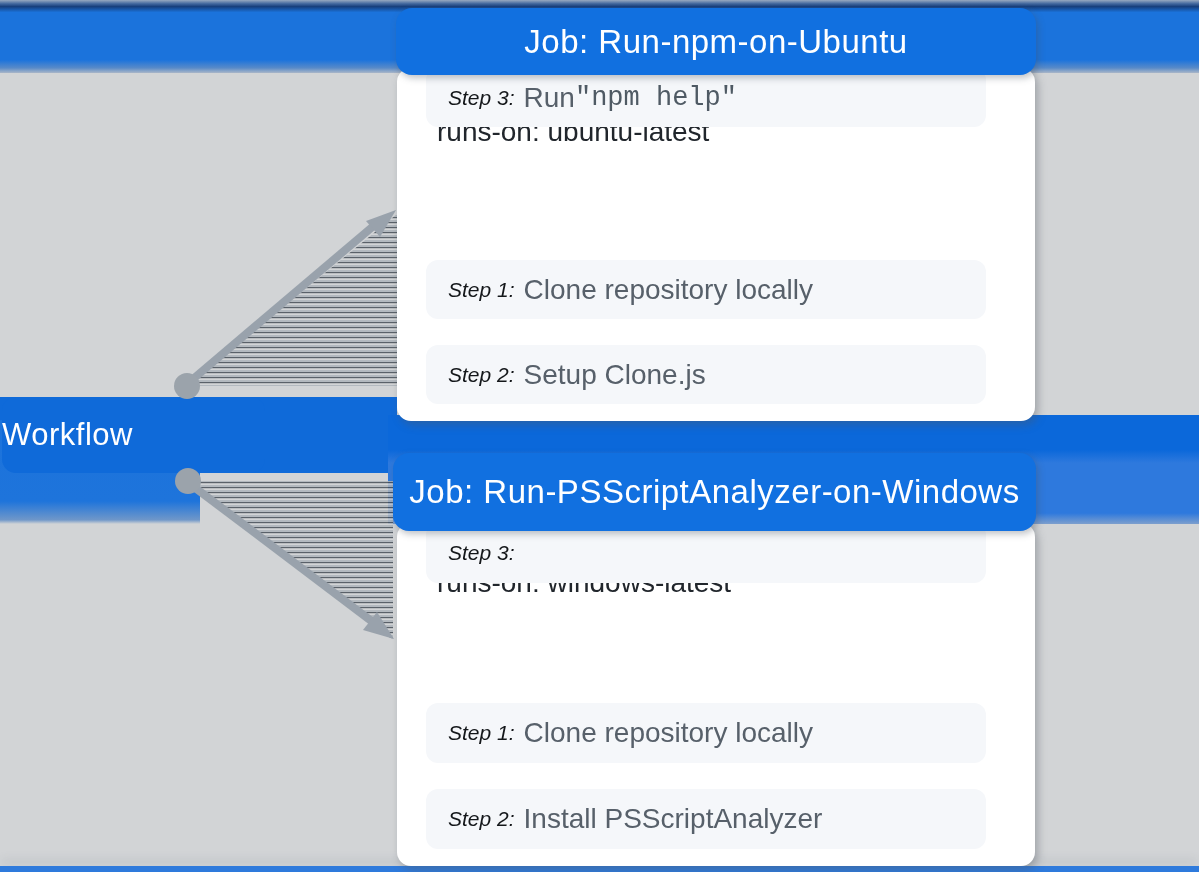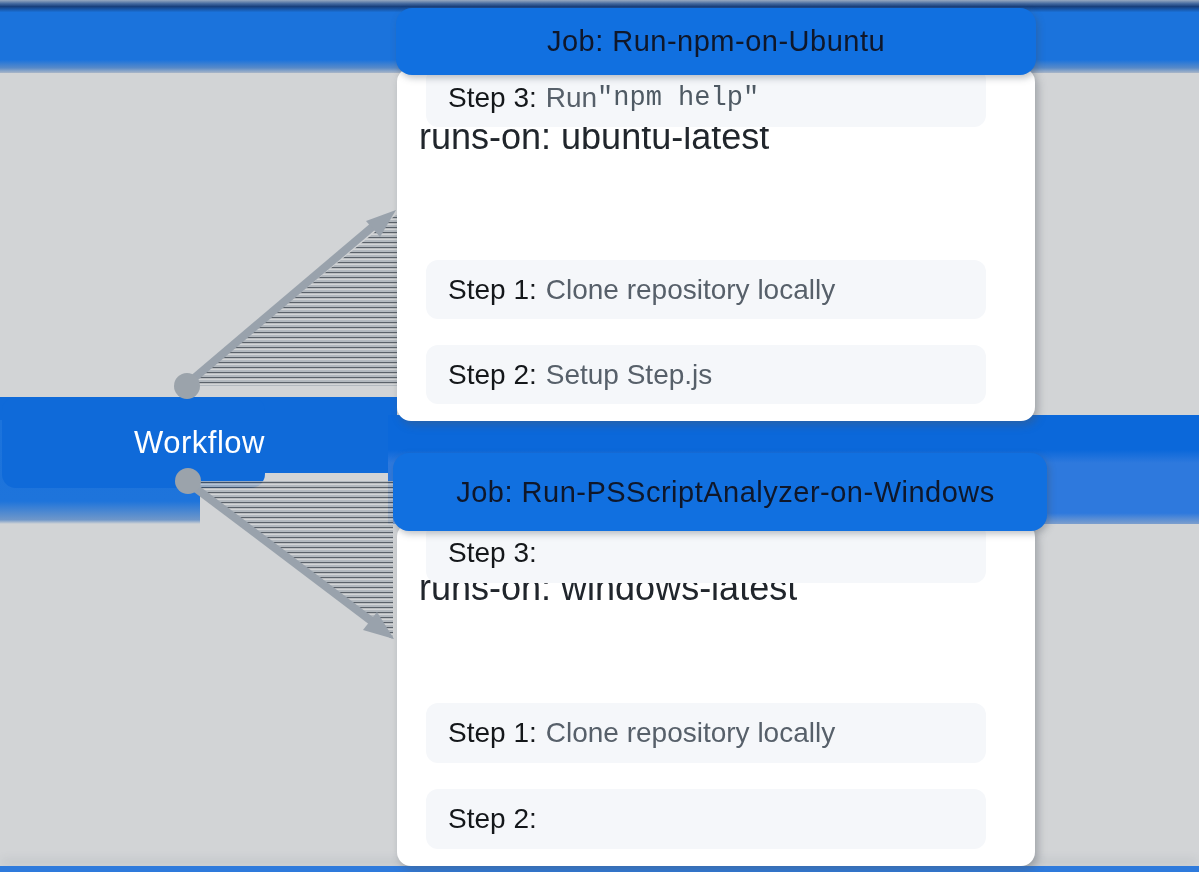--- a/index.html
+++ b/index.html
@@ -12,55 +12,55 @@
     background:linear-gradient(180deg,#98a9c0 0%,#44699f 5%,#173f7c 9%,#1b73dc 17%,#1b73dc 82%,#588ac8 93%,#a9b6c8 100%);}
   #band-workflow-row{left:0;top:397px;width:397px;height:76px;background:#0f6ad9;}
   #band-mid-left{left:0;top:420px;width:200px;height:104px;
     background:linear-gradient(180deg,#1b73dc 0%,#1e74db 78%,#6f97c9 96%,rgba(210,212,214,0) 100%);}
   #band-mid-right{left:388px;top:415px;width:811px;height:109px;
     background:linear-gradient(180deg,#0b68da 0%,#0b68da 32%,#2e79dd 44%,#2e79dd 90%,#7d9fcd 100%);}
   #band-bottom{left:0;top:866px;width:1199px;height:6px;background:#2e7adc;
     box-shadow:0 -7px 9px -2px rgba(118,128,142,.45);}
 
   
-  #workflow-node{position:absolute;z-index:2;left:2px;top:397px;width:263px;height:91px;
-    background:#0f6ad9;border-radius:14px;display:flex;align-items:center;justify-content:flex-end;}
+  #workflow-node{position:absolute;z-index:2;left:2px;top:397px;width:263px;height:76px;
+    background:#0f6ad9;border-radius:14px;display:flex;align-items:center;justify-content:flex-start;}
   #workflow-node span{color:#fff;font-size:31px;letter-spacing:.5px;}
 
   
   #connectors{position:absolute;z-index:3;left:0;top:0;}
 
   
   .job-card{position:absolute;z-index:4;}
   #job-card-1{left:396px;top:8px;width:640px;height:405px;}
   #job-card-2{left:393px;top:453px;width:643px;height:413px;}
   .job-header{position:absolute;left:0;top:0;width:100%;border-radius:16px;
     background:#1170e0;display:flex;align-items:center;justify-content:center;
     box-shadow:2px 3px 7px rgba(70,78,90,.35);}
   #job-card-1 .job-header{height:67px;}
-  #job-card-2 .job-header{height:78px;padding-left:11px;}
-  .job-header span{color:#0f172a;font-size:29px;letter-spacing:.5px;white-space:nowrap;}
+  #job-card-2 .job-header{height:78px;}
+  .job-header span{color:#ffffff;font-size:33px;letter-spacing:.5px;white-space:nowrap;}
   .job-body{position:absolute;background:#fff;border-radius:14px;
     box-shadow:3px 4px 8px rgba(80,87,98,.4);}
   #job-card-1 .job-body{left:1px;top:60px;width:638px;height:353px;}
   #job-card-2 .job-body{left:4px;top:70px;width:638px;height:343px;}
-  .runs-on{position:absolute;left:22px;font-size:36px;color:#21262c;white-space:nowrap;}
+  .runs-on{position:absolute;left:40px;font-size:28px;color:#21262c;white-space:nowrap;}
   #job-card-1 .runs-on{top:48px;}
   #job-card-2 .runs-on{top:44px;}
   .step-row{position:absolute;left:29px;width:560px;background:#f5f7fa;border-radius:12px;
     display:flex;align-items:center;padding-left:22px;box-sizing:border-box;white-space:nowrap;}
   #job-card-1 .step-row{height:59px;}
   #job-card-2 .step-row{height:60px;}
   #job-card-1 .step-row:nth-of-type(1){top:107px;}
   #job-card-1 .step-row:nth-of-type(2){top:192px;}
   #job-card-1 .step-row:nth-of-type(3){top:277px;}
   #job-card-2 .step-row:nth-of-type(1){top:94px;}
   #job-card-2 .step-row:nth-of-type(2){top:180px;}
   #job-card-2 .step-row:nth-of-type(3){top:266px;}
-  .step-label{font-size:28px;color:#14171a;margin-right:9px;}
+  .step-label{font-size:21px;color:#14171a;margin-right:9px;font-style:italic;}
   .step-text{font-size:28px;color:#57606a;text-align:right;}
   .step-mono{font-family:"Liberation Mono","DejaVu Sans Mono",monospace;font-size:27px;color:#4f5a64;}
 </style>
 </head>
 <body>
 
 <div id="stage">
 
   <div class="band" id="band-top"></div>
   <div class="band" id="band-workflow-row"></div>
@@ -96,21 +96,21 @@
   <div class="job-card" id="job-card-1">
     <div class="job-body">
       <div class="runs-on">runs-on: ubuntu-latest</div>
       <div class="step-row">
         <span class="step-label">Step 1:</span>
         <span class="step-text">Clone repository locally</span>
         <span class="step-mono"></span>
       </div>
       <div class="step-row">
         <span class="step-label">Step 2:</span>
-        <span class="step-text">Setup Step.js</span>
+        <span class="step-text">Setup Clone.js</span>
         <span class="step-mono"></span>
       </div>
       <div class="step-row">
         <span class="step-label">Step 3:</span>
         <span class="step-text">Run </span>
         <span class="step-mono">"npm help"</span>
       </div>
     </div>
     <div class="job-header">
       <span>Job: Run-npm-on-Ubuntu</span>
@@ -120,20 +120,21 @@
   <div class="job-card" id="job-card-2">
     <div class="job-body">
       <div class="runs-on">runs-on: windows-latest</div>
       <div class="step-row">
         <span class="step-label">Step 1:</span>
         <span class="step-text">Clone repository locally</span>
         <span class="step-mono"></span>
       </div>
       <div class="step-row">
         <span class="step-label">Step 2:</span>
+        <span class="step-text">Install PSScriptAnalyzer</span>
         <span class="step-mono"></span>
       </div>
       <div class="step-row">
         <span class="step-label">Step 3:</span>
         <span class="step-text"></span>
       </div>
     </div>
     <div class="job-header">
       <span>Job: Run-PSScriptAnalyzer-on-Windows</span>
     </div>

